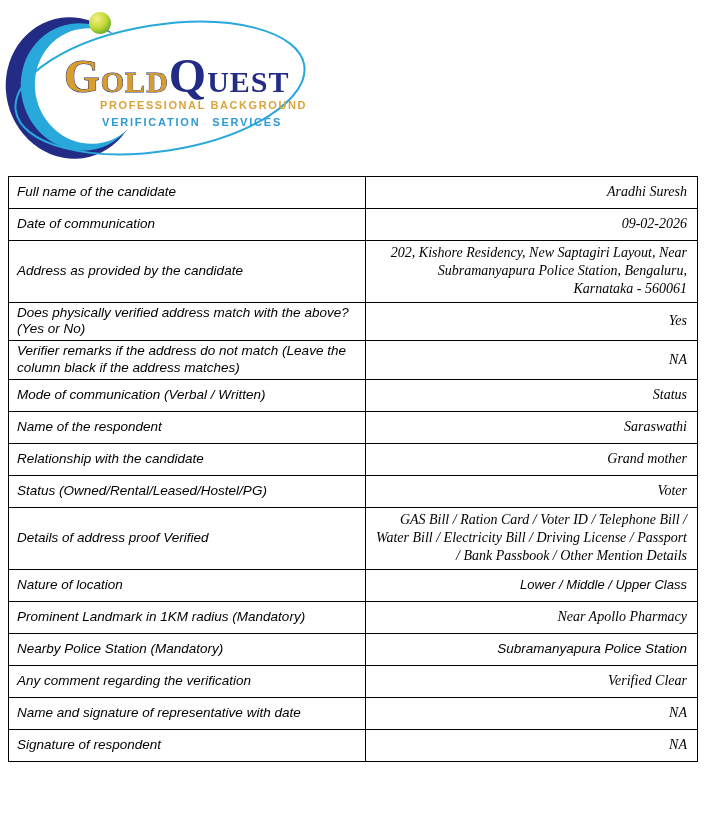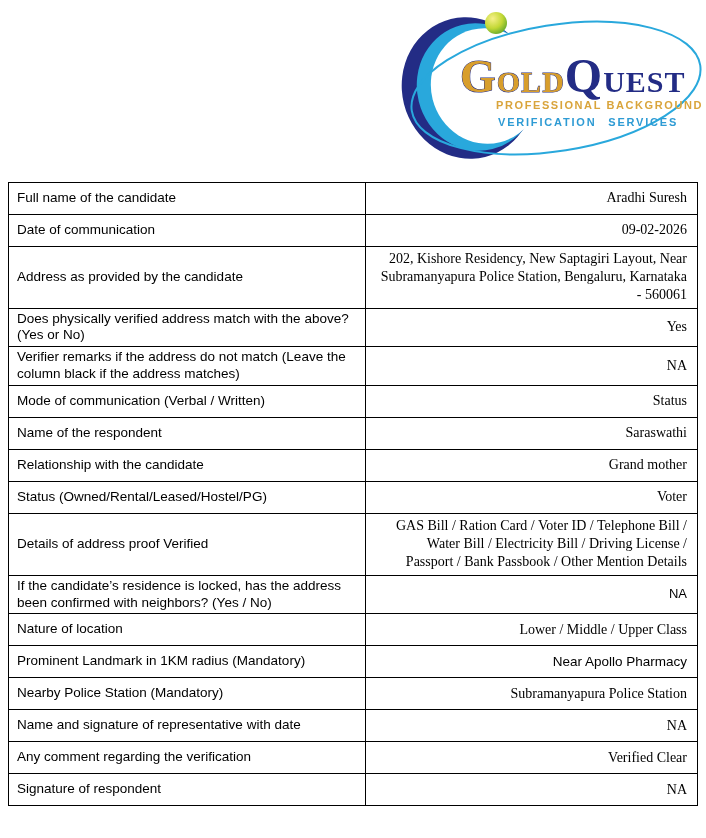--- a/index.html
+++ b/index.html
@@ -4,28 +4,29 @@
 <style>
   * { box-sizing: border-box; }
   html, body { margin: 0; padding: 0; background: #ffffff; }
   body {
     width: 706px;
     font-family: "Liberation Sans", sans-serif;
     color: #000;
   }
   .logo-wrap {
     display: flex;
-    justify-content: flex-end;
+    justify-content: flex-start;
     padding: 8px 0 0 0;
   }
   table.verification {
     border-collapse: collapse;
     table-layout: fixed;
     width: 690px;
-    margin: 16px 8px 0 8px;
+    margin: 10px 8px 0 8px;
+    font-style: italic;
   }
   table.verification td {
     border: 1px solid #000;
     vertical-align: middle;
   }
   table.verification tr { height: 32px; }
   td.label {
     width: 357px;
     padding: 2px 10px 2px 8px;
     font-size: 13.5px;
@@ -113,41 +114,37 @@
   </tr>
       <tr>
     <td class="label">Status (Owned/Rental/Leased/Hostel/PG)</td>
     <td class="value">Voter</td>
   </tr>
       <tr>
     <td class="label">Details of address proof Verified</td>
     <td class="value">GAS Bill / Ration Card / Voter ID / Telephone Bill / Water Bill / Electricity Bill / Driving License / Passport / Bank Passbook / Other Mention Details</td>
   </tr>
       <tr>
-    <td class="label">If the candidate’s residence is locked, has the address been confirmed with neighbors? (Yes / No)</td>
-    <td class="value">NA</td>
-  </tr>
-      <tr>
     <td class="label">Nature of location</td>
     <td class="value">Lower / Middle / Upper Class</td>
   </tr>
       <tr>
     <td class="label">Prominent Landmark in 1KM radius (Mandatory)</td>
     <td class="value">Near Apollo Pharmacy</td>
   </tr>
       <tr>
     <td class="label">Nearby Police Station (Mandatory)</td>
     <td class="value">Subramanyapura Police Station</td>
   </tr>
       <tr>
+    <td class="label">Any comment regarding the verification</td>
+    <td class="value">Verified Clear</td>
+  </tr>
+      <tr>
     <td class="label">Name and signature of representative with date</td>
     <td class="value">NA</td>
-  </tr>
-      <tr>
-    <td class="label">Any comment regarding the verification</td>
-    <td class="value">Verified Clear</td>
   </tr>
       <tr>
     <td class="label">Signature of respondent</td>
     <td class="value">NA</td>
   </tr>
     </tbody>
 </table>
 
 </body></html>

